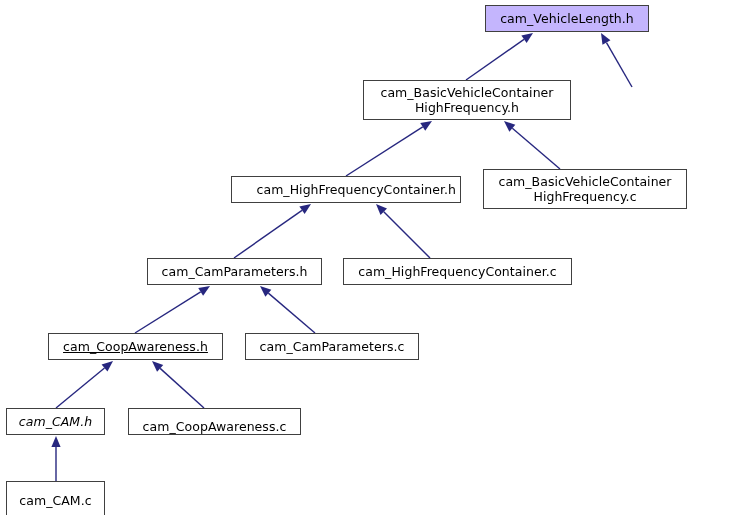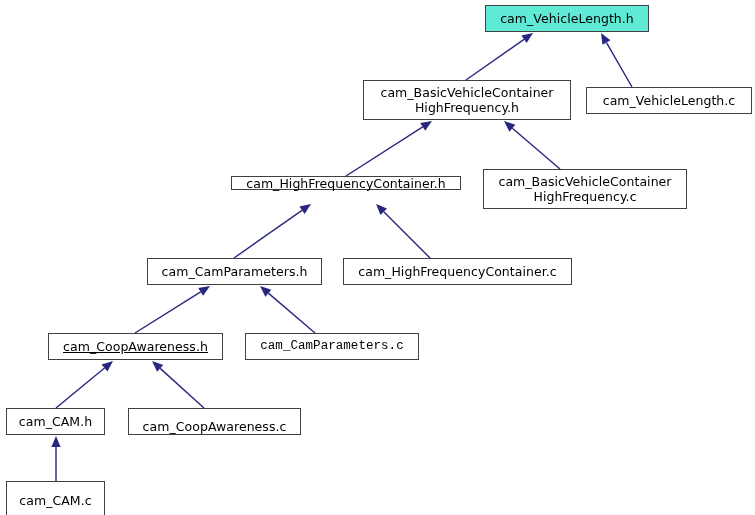--- a/index.html
+++ b/index.html
@@ -34,21 +34,21 @@
     line-height: 15px;
     text-align: center;
     display: flex;
     align-items: center;
     justify-content: center;
     white-space: pre;
     letter-spacing: 0.05px;
     z-index: 2;
   }
   .node.highlight {
-    background: #5eead4;
+    background: #c4b5fd;
     border-color: #404040;
   }
   .node .label {
     display: block;
     padding: 0 4px;
   }
 </style>
 </head>
 <body>
 
@@ -73,24 +73,23 @@
       <line x1="56" y1="408" x2="104.51306697055739" y2="367.99799741024214" stroke="#27277f" stroke-width="1.4"></line>
       <polygon points="113,361 107.4395022512041,371.54707849528177 101.58663168991067,364.4489163252025" fill="#27277f"></polygon>
       <line x1="204" y1="408" x2="160.16061044239896" y2="368.37593636139906" stroke="#27277f" stroke-width="1.4"></line>
       <polygon points="152,361 163.24509292080222,364.9633174491231 157.0761279639957,371.788555273675" fill="#27277f"></polygon>
       <line x1="56" y1="481" x2="56" y2="447" stroke="#27277f" stroke-width="1.4"></line>
       <polygon points="56,436 60.6,447 51.4,447" fill="#27277f"></polygon>
     </svg>
 <div class="node highlight" style="left: 485px; top: 5px; width: 164px; height: 27px;"><span class="label">cam_VehicleLength.h</span></div>
     <div class="node" style="left: 363px; top: 80px; width: 208px; height: 40px;"><span class="label">cam_BasicVehicleContainer
 HighFrequency.h</span></div>
-    <div class="node" style="left: 586px; top: 87px; width: 166px; height: 27px;"><span class="label">cam_VehicleLength.c</span></div>
-    <div class="node" style="left: 231px; top: 176px; width: 230px; height: 14px;"><span class="label">cam_HighFrequencyContainer.h</span></div>
+    <div class="node" style="left: 231px; top: 176px; width: 230px; height: 27px; justify-content: flex-end;"><span class="label">cam_HighFrequencyContainer.h</span></div>
     <div class="node" style="left: 483px; top: 169px; width: 204px; height: 40px;"><span class="label">cam_BasicVehicleContainer
 HighFrequency.c</span></div>
     <div class="node" style="left: 343px; top: 258px; width: 229px; height: 27px;"><span class="label">cam_HighFrequencyContainer.c</span></div>
     <div class="node" style="left: 147px; top: 258px; width: 175px; height: 27px;"><span class="label">cam_CamParameters.h</span></div>
     <div class="node" style="left: 48px; top: 333px; width: 175px; height: 27px; text-decoration: underline;"><span class="label">cam_CoopAwareness.h</span></div>
-    <div class="node" style="left: 245px; top: 333px; width: 174px; height: 27px; font-family: Liberation Mono, monospace;"><span class="label">cam_CamParameters.c</span></div>
-    <div class="node" style="left: 6px; top: 408px; width: 99px; height: 27px;"><span class="label">cam_CAM.h</span></div>
+    <div class="node" style="left: 245px; top: 333px; width: 174px; height: 27px;"><span class="label">cam_CamParameters.c</span></div>
+    <div class="node" style="left: 6px; top: 408px; width: 99px; height: 27px; font-style: italic;"><span class="label">cam_CAM.h</span></div>
     <div class="node" style="left: 128px; top: 408px; width: 173px; height: 27px; align-items: flex-end;"><span class="label">cam_CoopAwareness.c</span></div>
     <div class="node" style="left: 6px; top: 481px; width: 99px; height: 38px;"><span class="label">cam_CAM.c</span></div>
   </div>
 
 </body></html>

